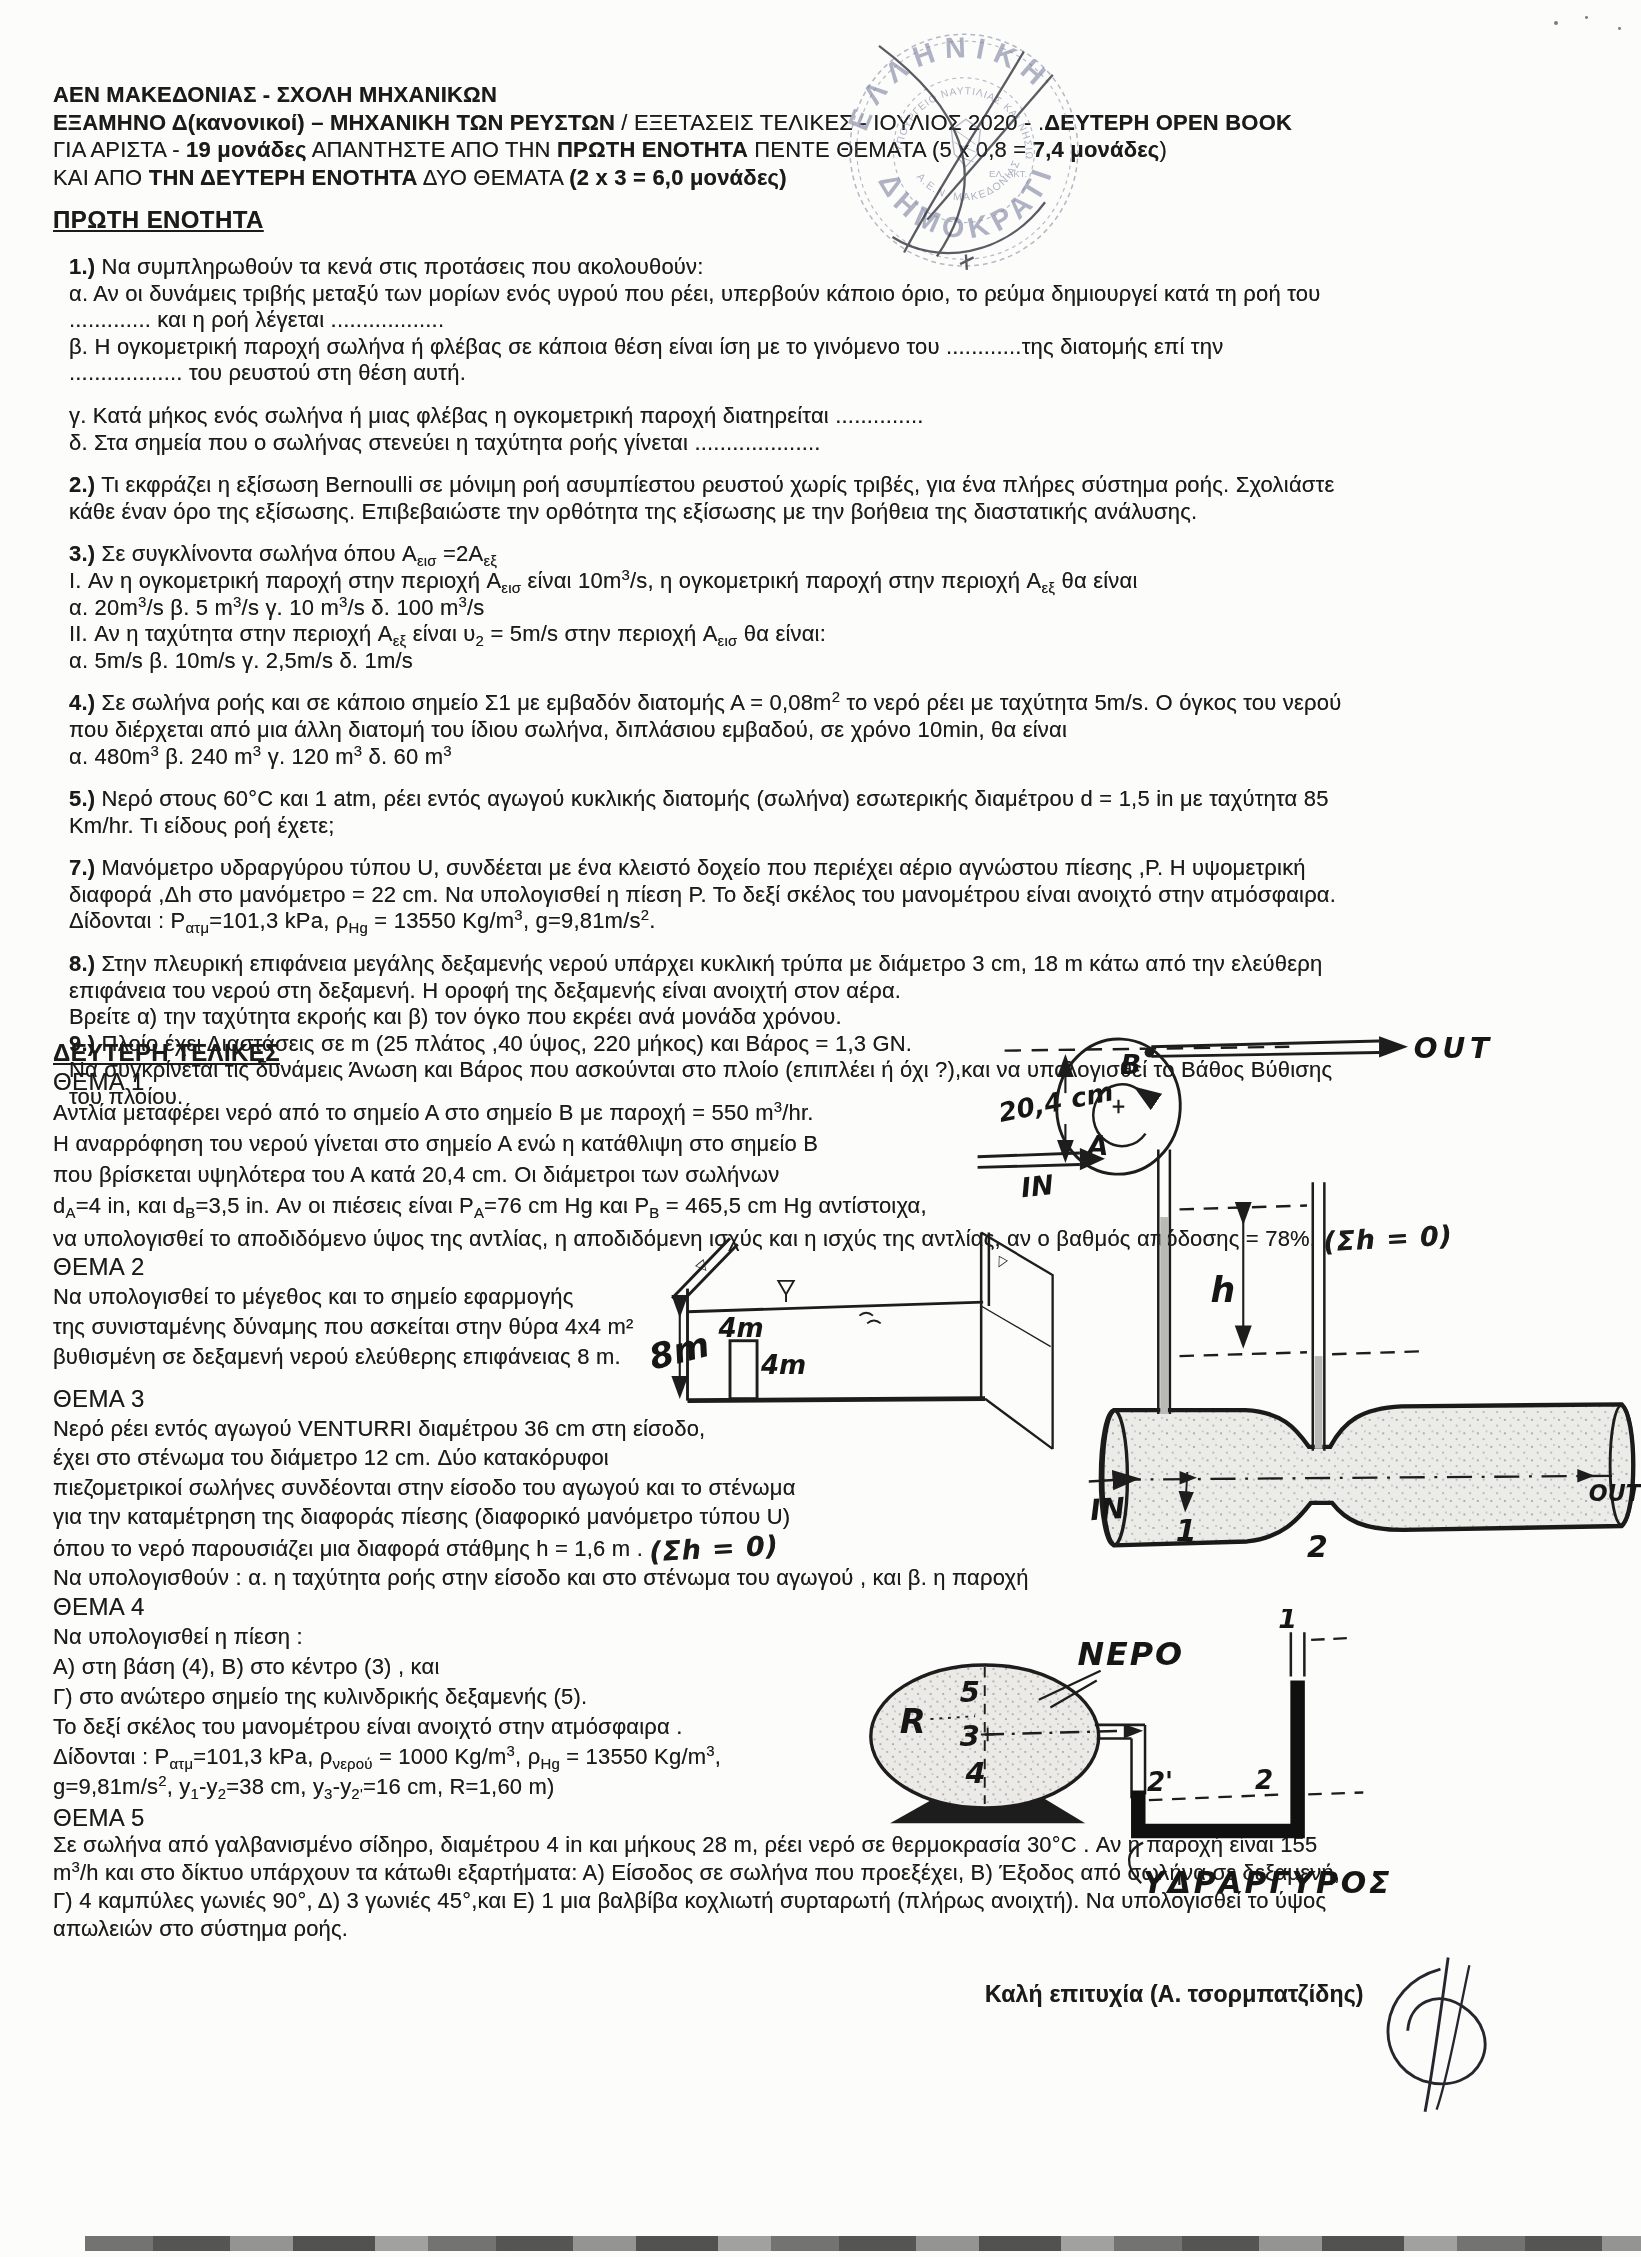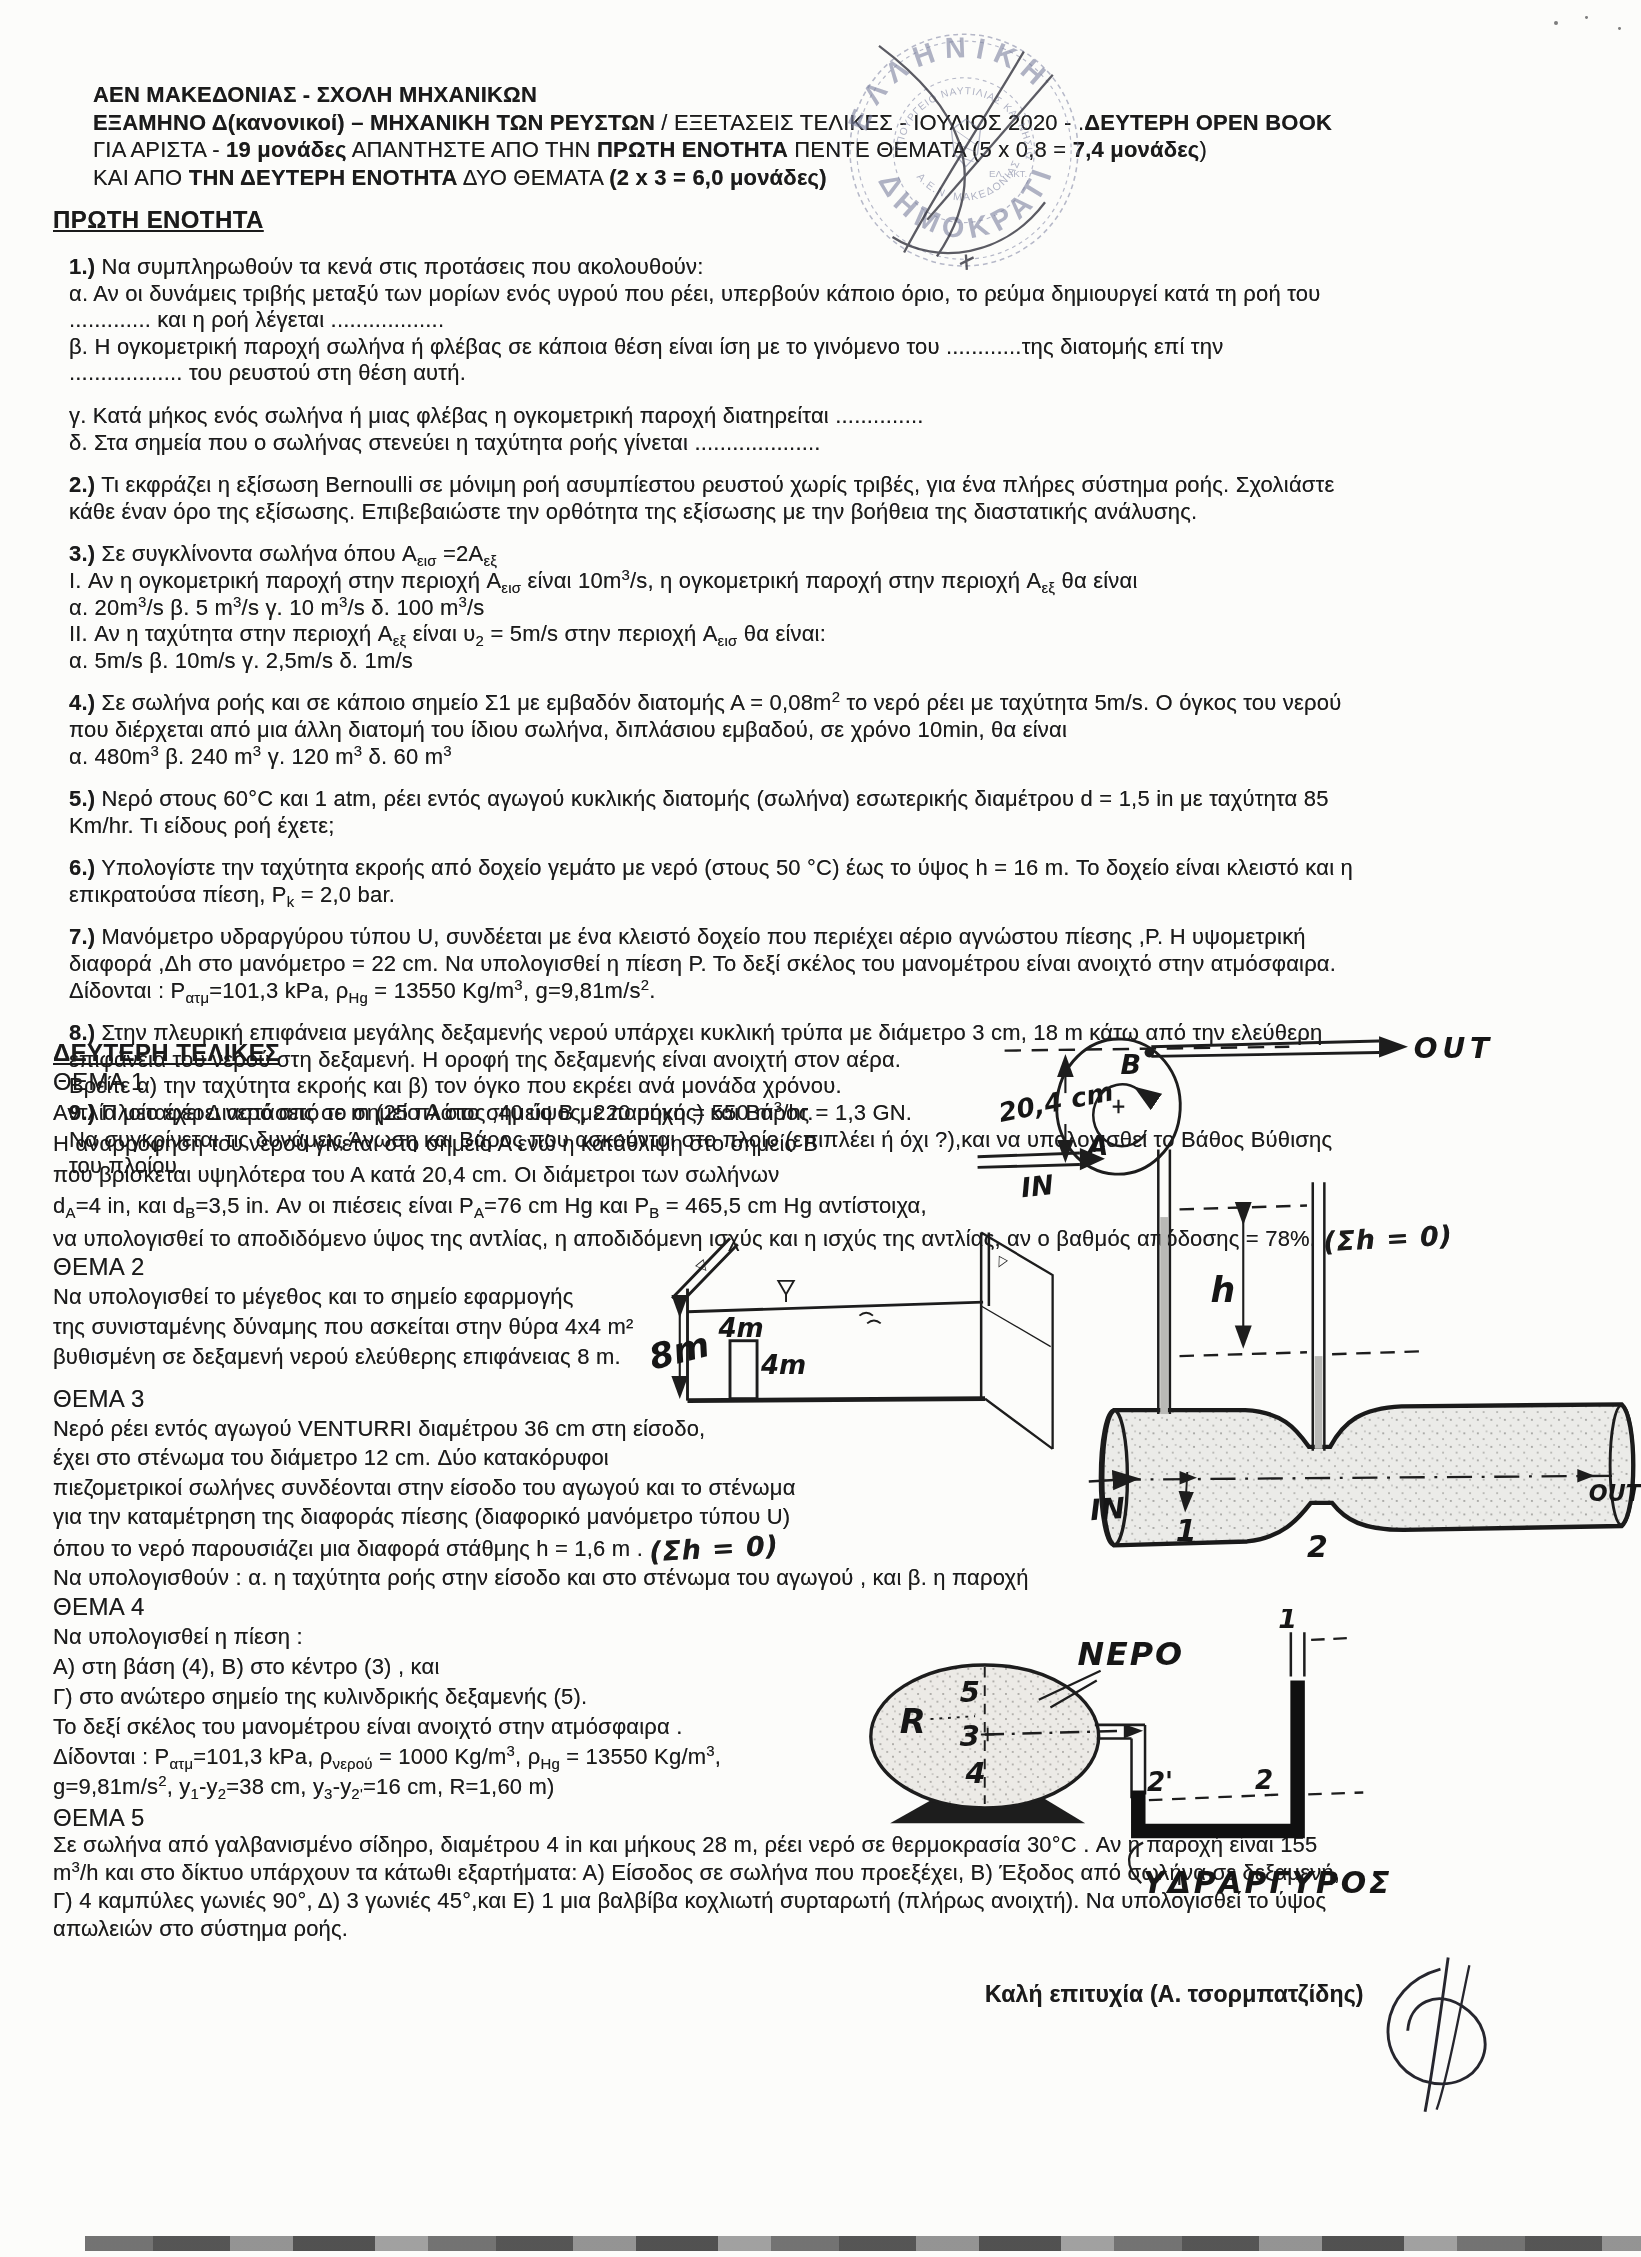--- a/index.html
+++ b/index.html
@@ -2,21 +2,21 @@
 <html><head>
 <meta charset="utf-8">
 <style>
   html,body{margin:0;padding:0;background:#9a9a9a;}
   .page{
     position:relative;width:1641px;height:2257px;margin:0 auto;
     background:#fcfcfa;overflow:hidden;
     font-family:"Liberation Sans",sans-serif;color:#1b1b1b;
   }
   .txt{position:absolute;font-size:22px;letter-spacing:0.2px;text-shadow:0 0 0.6px rgba(20,20,20,.55);}
-  .hdr{left:53px;top:81px;line-height:27.5px;width:1284px;margin-left:40px;}
+  .hdr{left:53px;top:81px;line-height:27.5px;width:1284px;}
   .hdr p{margin:0;}
   .sec-title{font-size:24px;font-weight:bold;text-decoration:underline;letter-spacing:0.4px;}
   .items{left:53px;top:238px;width:1545px;line-height:26.6px;}
   .items p{margin:16px;}
   .theme-title{font-size:24px;font-weight:normal;letter-spacing:0.4px;}
   sub{vertical-align:sub;font-size:68%;line-height:0;}
   sup{vertical-align:super;font-size:68%;line-height:0;}
   .hand{display:inline-block;font-family:"DejaVu Sans",sans-serif;font-style:italic;font-weight:600;
         font-size:1.22em;letter-spacing:1px;transform:rotate(-3deg) translateY(1.9px);}
   .diagram{position:absolute;}
@@ -85,21 +85,20 @@
 
   <div class="txt sec-title" style="left:53px;top:206px">ΠΡΩΤΗ ΕΝΟΤΗΤΑ</div>
 
   <div class="txt items">
     <p><b>1.)</b> Να συμπληρωθούν τα κενά στις προτάσεις που ακολουθούν:<br>α. Αν οι δυνάμεις τριβής μεταξύ των μορίων ενός υγρού που ρέει, υπερβούν κάποιο όριο, το ρεύμα δημιουργεί κατά τη ροή του<br>............. και η ροή λέγεται ..................<br>β. Η ογκομετρική παροχή σωλήνα ή φλέβας σε κάποια θέση είναι ίση με το γινόμενο του ............της διατομής επί την<br>.................. του ρευστού στη θέση αυτή.</p>
     <p>γ. Κατά μήκος ενός σωλήνα ή μιας φλέβας η ογκομετρική παροχή διατηρείται ..............<br>δ. Στα σημεία που ο σωλήνας στενεύει η ταχύτητα ροής γίνεται ....................</p>
     <p><b>2.)</b> Τι εκφράζει η εξίσωση Bernoulli σε μόνιμη ροή ασυμπίεστου ρευστού χωρίς τριβές, για ένα πλήρες σύστημα ροής. Σχολιάστε<br>κάθε έναν όρο της εξίσωσης. Επιβεβαιώστε την ορθότητα της εξίσωσης με την βοήθεια της διαστατικής ανάλυσης.</p>
     <p><b>3.)</b> Σε συγκλίνοντα σωλήνα όπου A<sub>εισ</sub> =2A<sub>εξ</sub><br>I. Αν η ογκομετρική παροχή στην περιοχή A<sub>εισ</sub> είναι  10m<sup>3</sup>/s, η ογκομετρική παροχή στην περιοχή A<sub>εξ</sub> θα είναι<br>α. 20m<sup>3</sup>/s β. 5 m<sup>3</sup>/s γ. 10 m<sup>3</sup>/s δ. 100 m<sup>3</sup>/s<br>II. Αν η ταχύτητα στην περιοχή A<sub>εξ</sub> είναι υ<sub>2</sub> = 5m/s στην περιοχή A<sub>εισ</sub> θα είναι:<br>α. 5m/s   β. 10m/s   γ. 2,5m/s   δ. 1m/s</p>
     <p><b>4.)</b> Σε σωλήνα ροής και σε κάποιο σημείο Σ1 με εμβαδόν διατομής Α  = 0,08m<sup>2</sup> το νερό ρέει με ταχύτητα 5m/s. Ο όγκος του νερού<br>που διέρχεται από μια άλλη διατομή του ίδιου σωλήνα, διπλάσιου εμβαδού, σε χρόνο 10min, θα είναι<br>α. 480m<sup>3</sup>   β. 240 m<sup>3</sup>   γ. 120 m<sup>3</sup>   δ. 60 m<sup>3</sup></p>
     <p><b>5.)</b> Νερό στους 60°C και 1 atm,  ρέει εντός αγωγού κυκλικής διατομής (σωλήνα) εσωτερικής διαμέτρου d = 1,5 in με ταχύτητα 85<br>Km/hr. Τι είδους ροή έχετε;</p>
-    <p><b>6.)</b> Υπολογίστε την ταχύτητα εκροής από δοχείο γεμάτο με νερό (στους 50 °C) έως το ύψος h = 16 m. Το δοχείο  είναι κλειστό και η<br>επικρατούσα πίεση, P<sub>k</sub> = 2,0 bar.</p>
     <p><b>7.)</b> Μανόμετρο υδραργύρου τύπου U, συνδέεται με ένα κλειστό δοχείο που περιέχει αέριο αγνώστου πίεσης ,Ρ. Η υψομετρική<br>διαφορά ,Δh στο μανόμετρο = 22 cm. Να υπολογισθεί η πίεση Ρ. Το δεξί σκέλος του μανομέτρου είναι ανοιχτό στην ατμόσφαιρα.<br>Δίδονται : P<sub>ατμ</sub>=101,3 kPa, ρ<sub>Hg</sub> = 13550 Kg/m<sup>3</sup>, g=9,81m/s<sup>2</sup>.</p>
     <p><b>8.)</b> Στην πλευρική επιφάνεια μεγάλης δεξαμενής νερού υπάρχει κυκλική τρύπα με διάμετρο 3 cm, 18 m κάτω από την ελεύθερη<br>επιφάνεια του νερού στη δεξαμενή. Η οροφή της δεξαμενής είναι ανοιχτή στον αέρα.<br>Βρείτε α) την ταχύτητα εκροής και β) τον όγκο που εκρέει ανά μονάδα χρόνου.<br><b>9.)</b> Πλοίο έχει Διαστάσεις σε m (25 πλάτος ,40 ύψος, 220 μήκος) και Βάρος = 1,3 GN.<br>Να συγκρίνεται τις δυνάμεις Άνωση  και Βάρος που ασκούνται στο πλοίο (επιπλέει ή όχι ?),και να υπολογισθεί το Βάθος Βύθισης<br>του πλοίου.</p>
   </div>
 
   <div class="txt sec-title" style="left:53px;top:1039px">ΔΕΥΤΕΡΗ ΤΕΛΙΚΕΣ</div>
 
   <div class="txt theme-title" style="left:53px;top:1068px">ΘΕΜΑ 1</div>
   <div class="txt" style="left:53px;top:1097px;width:1448px;line-height:31px">Αντλία  μεταφέρει νερό από το σημείο Α στο σημείο Β με παροχή = 550 m<sup>3</sup>/hr.<br>Η αναρρόφηση του νερού γίνεται στο σημείο Α ενώ η κατάθλιψη στο σημείο Β<br>που βρίσκεται υψηλότερα του Α κατά 20,4 cm. Οι διάμετροι των σωλήνων<br>d<sub>A</sub>=4 in, και d<sub>B</sub>=3,5 in. Αν οι πιέσεις είναι P<sub>A</sub>=76 cm Hg και P<sub>B</sub> = 465,5 cm Hg αντίστοιχα,<br>να υπολογισθεί το αποδιδόμενο ύψος της αντλίας, η αποδιδόμενη ισχύς και η ισχύς της αντλίας, αν ο βαθμός απόδοσης = 78%.  <span class="hand">(Σh = 0)</span></div>
 
   <div class="txt theme-title" style="left:53px;top:1253px">ΘΕΜΑ 2</div>

